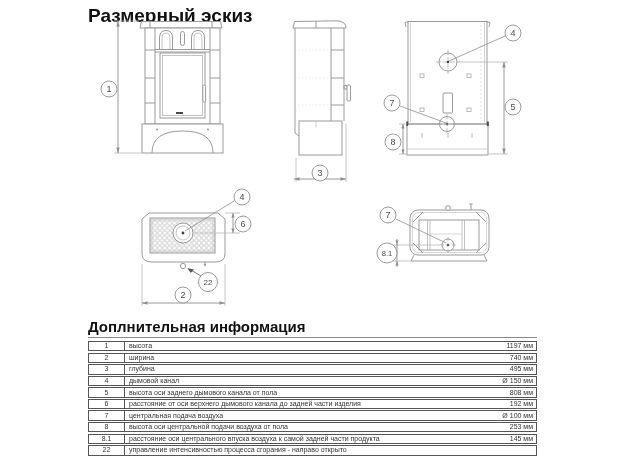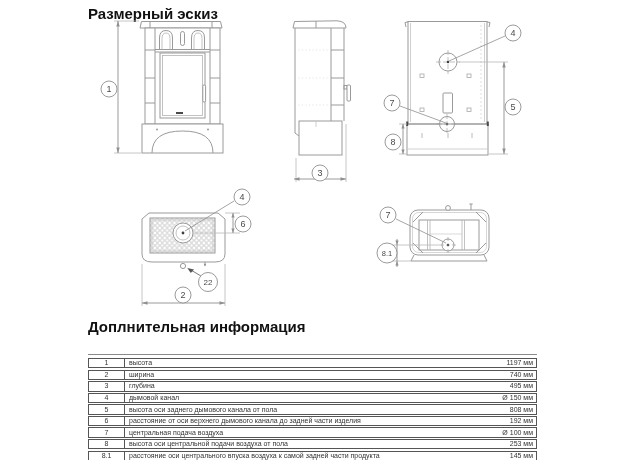--- a/index.html
+++ b/index.html
@@ -1,27 +1,27 @@
 <!DOCTYPE html>
 <html><head>
 <meta charset="utf-8">
 <style>
   html,body{margin:0;padding:0;background:#fff;}
   body{
     width:624px;height:460px;position:relative;overflow:hidden;
     font-family:"Liberation Sans", sans-serif;color:#222;
   }
   .sketch-title{
-    position:absolute;left:88px;top:5px;font-size:15px;font-weight:bold;color:#111;
+    position:absolute;left:88px;top:5px;font-size:19px;font-weight:bold;color:#111;
   }
   svg.drawing{position:absolute;left:0;top:0;}
   .info-section{position:absolute;left:88px;top:318px;width:449px;}
   .info-title{
     font-size:15px;font-weight:bold;color:#111;line-height:17px;
-    padding-bottom:19px;border-bottom:1px solid #8a8a8a;margin-bottom:3px;
+    padding-bottom:2px;border-bottom:1px solid #8a8a8a;margin-bottom:3px;
   }
   .spec-table{width:100%;}
   .spec-row{
     display:flex;align-items:center;box-sizing:border-box;
     border:1px solid #555;height:10.4px;margin-bottom:1.2px;
     font-size:7px;color:#333;line-height:8px;
   }
   .spec-row .num{
     width:35px;align-self:stretch;display:flex;align-items:center;justify-content:center;
     border-right:1px solid #555;flex:none;

